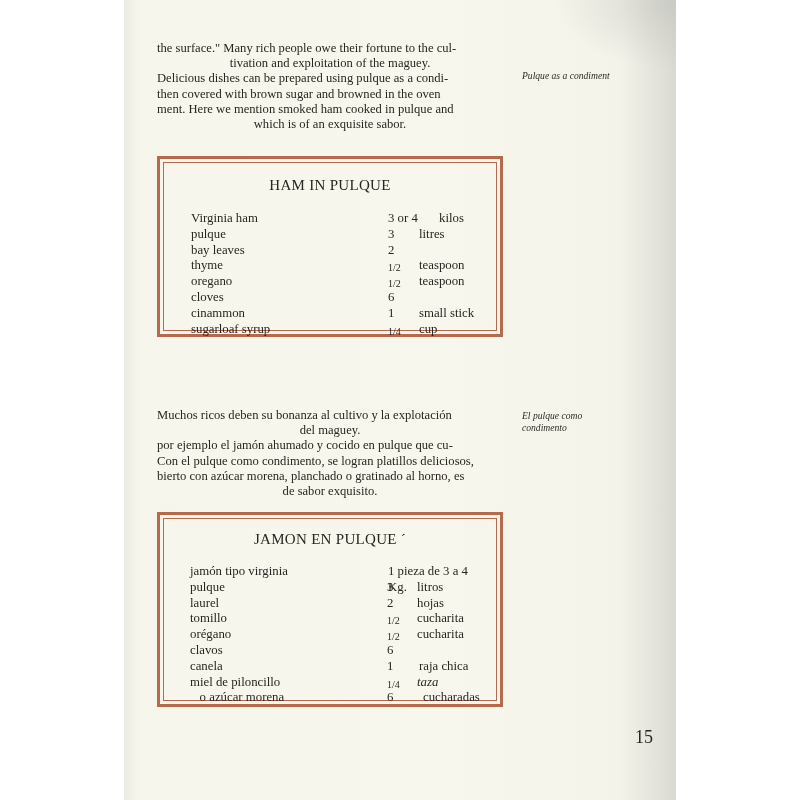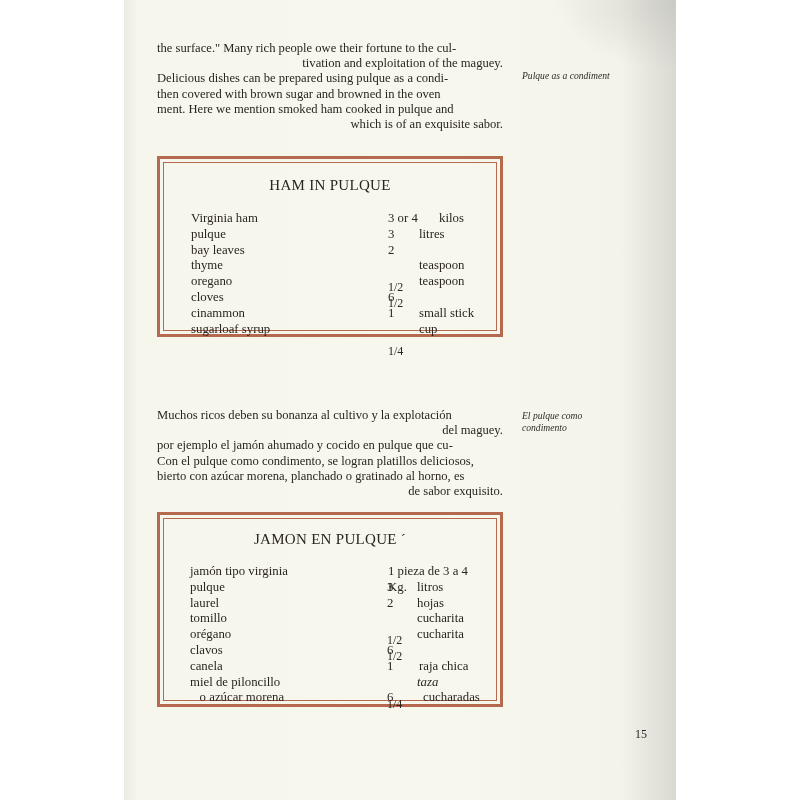--- a/index.html
+++ b/index.html
@@ -13,21 +13,21 @@
   }
   .page-shade-top {
     position:absolute; left:430px; top:0; width:122px; height:70px;
     background: radial-gradient(ellipse at 100% 0%, rgba(190,190,185,0.55), rgba(255,255,255,0) 70%);
   }
   .para {
     position:absolute; left:157px; width:346px; color:#2a2522;
     font-size:12.6px; line-height:15.2px; text-align:justify;
   }
   .para span { display:block; }
-  .para .last { text-align:right; }
+  .para .last { text-align:center; }
   .margin-note {
     position:absolute; left:522px; width:140px; color:#2f2a26;
     font-style:italic; font-size:9.6px; line-height:12px;
   }
   .box {
     position:absolute; left:157px; width:346px;
     border:3px solid #b56a4e; box-sizing:border-box; padding:3px;
   }
   .box-inner {
     border:1.5px solid #b56a4e; height:100%; box-sizing:border-box; position:relative;
@@ -35,24 +35,24 @@
   .box-title {
     position:absolute; left:0; right:0; text-align:center; color:#2a2522;
     font-size:15px; letter-spacing:0.3px;
   }
   .ing {
     position:absolute; left:27px; right:8px; font-size:12.8px; line-height:15.8px; color:#2a2522;
   }
   .row { position:relative; height:15.8px; }
   .row .name { position:absolute; left:0; }
   .row .qty { position:absolute; }
-  .row .qty.small { font-size:12px;margin-top:20px; }
+  .row .qty.small { font-size:10px; }
   .row .unit { position:absolute; }
   .page-number {
-    position:absolute; left:635px; top:727px; font-size:12px; color:#2a2522;
+    position:absolute; left:635px; top:727px; font-size:18px; color:#2a2522;
   }
 </style>
 </head>
 <body>
 
 <div class="page">
   <div class="page-shade-top"></div>
 </div>
 
 <div class="para" style="top:41px;">

